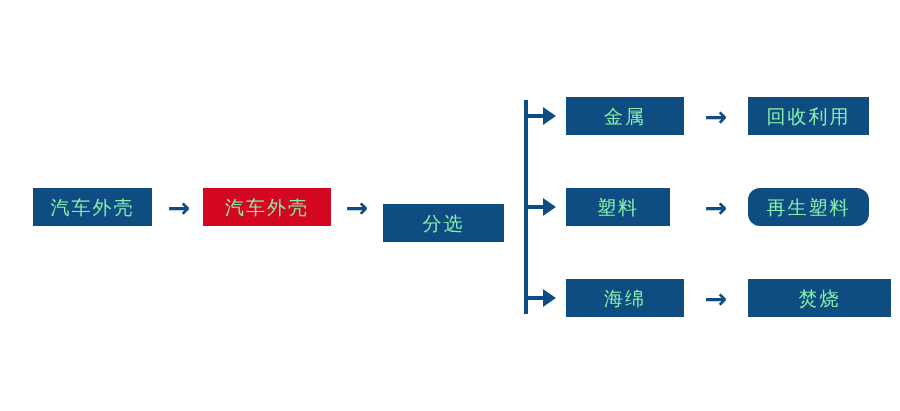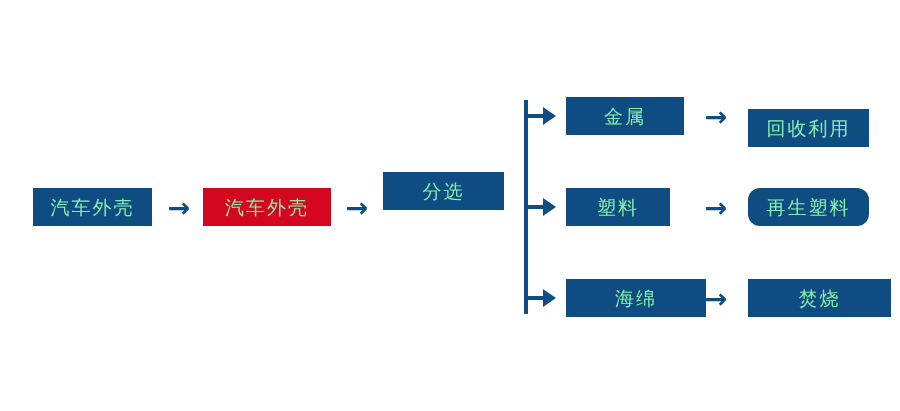--- a/index.html
+++ b/index.html
@@ -82,21 +82,21 @@
   </div>
 
   <div class="node red" style="left:203px; top:188px; width:128px;">
     <span>汽车外壳</span>
   </div>
 
   <div class="arrow" style="left:344px; top:188px;">
     <span>→</span>
   </div>
 
-  <div class="node blue" style="left:383px; top:172px; width:121px;">
+  <div class="node blue" style="left:383px; top:204px; width:121px;">
     <span>分选</span>
   </div>
 
   <div class="trunk" style="left:524px; top:100px; height:214px;"></div>
 
   <div class="branch-stub" style="left:524px; top:114px; width:22px;"></div>
   <div class="branch-head" style="left:543px; top:107px;"></div>
 
   <div class="branch-stub" style="left:524px; top:205px; width:22px;"></div>
   <div class="branch-head" style="left:543px; top:198px;"></div>
@@ -105,37 +105,37 @@
   <div class="branch-head" style="left:543px; top:289px;"></div>
 
   <div class="node blue" style="left:566px; top:97px; width:118px;">
     <span>金属</span>
   </div>
 
   <div class="arrow" style="left:703px; top:97px;">
     <span>→</span>
   </div>
 
-  <div class="node blue" style="left:748px; top:97px; width:121px;margin-top:12px;">
+  <div class="node blue" style="left:748px; top:97px; width:121px;">
     <span>回收利用</span>
   </div>
 
   <div class="node blue" style="left:566px; top:188px; width:104px;">
     <span>塑料</span>
   </div>
 
   <div class="arrow" style="left:703px; top:188px;">
     <span>→</span>
   </div>
 
   <div class="node blue" style="left:748px; top:188px; width:121px;border-radius:12px;">
     <span>再生塑料</span>
   </div>
 
-  <div class="node blue" style="left:566px; top:279px; width:140px;">
+  <div class="node blue" style="left:566px; top:279px; width:118px;">
     <span>海绵</span>
   </div>
 
   <div class="arrow" style="left:703px; top:279px;">
     <span>→</span>
   </div>
 
   <div class="node blue" style="left:748px; top:279px; width:143px;">
     <span>焚烧</span>
   </div>

